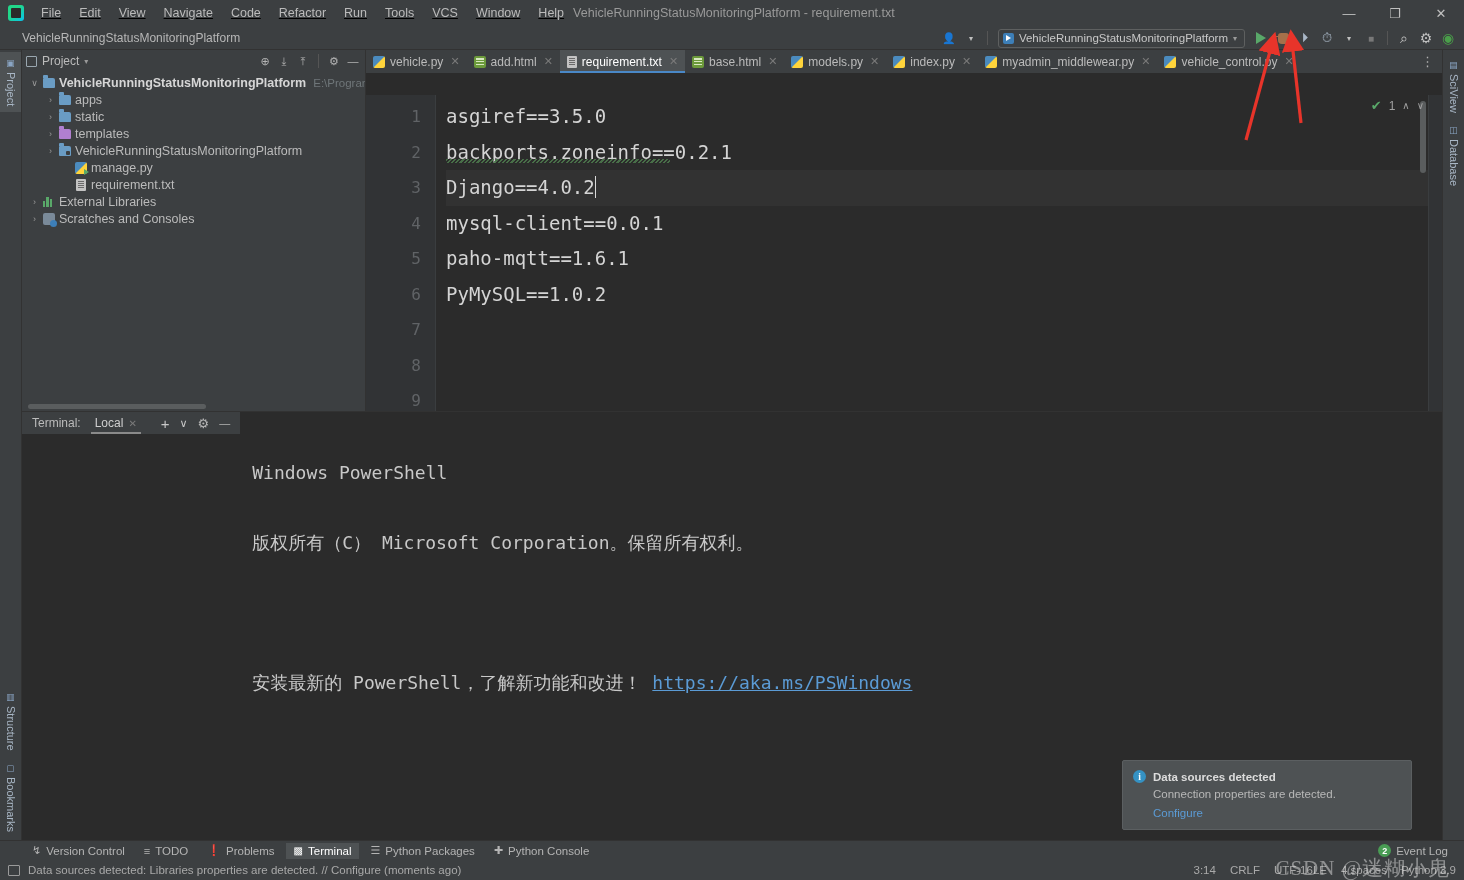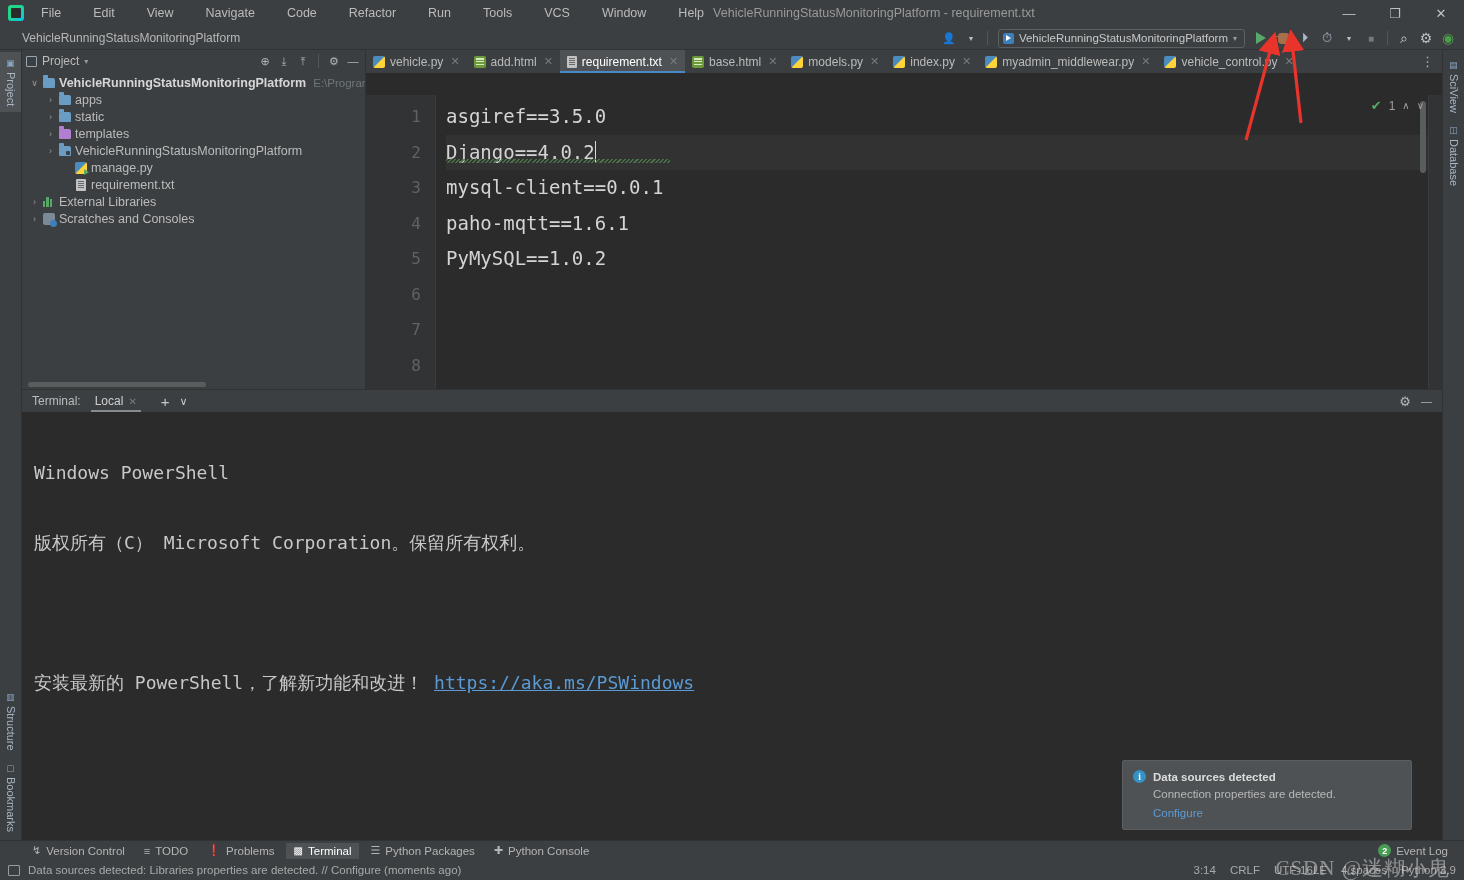--- a/index.html
+++ b/index.html
@@ -24,21 +24,21 @@
   }
   .app-logo {
     width: 16px; height: 16px; margin: 0 8px 0 8px;
     background: linear-gradient(135deg,#21d789 0%,#21d789 40%,#07c3f2 100%);
     border-radius: 3px; position: relative; flex: 0 0 16px;
   }
   .app-logo::after {
     content:""; position:absolute; left:3px; top:3px; width:10px; height:10px;
     background:#2b2b2b; border-radius:1px;
   }
-  .menu { display: flex; align-items: flex-start; gap: 14px; }
+  .menu { display: flex; align-items: flex-start; gap: 0; text-decoration: underline; }
   .menu-item {
     font-size: 12.5px; color: #bbbbbb; padding: 3px 9px;
     white-space: nowrap;
   }
   .win-title {
     font-size: 12.5px; color: #9a9a9a; white-space: nowrap;
   }
   .win-ctrls {
     position: absolute; right: 0; top: 0; height: 26px;
     display: flex; align-items: center;
@@ -213,21 +213,21 @@
     font-size:12px; color:#a0a0a0;
   }
   .chk { color:#59a869; font-size:13px; }
   .editor-vscroll {
     position:absolute; right:16px; top:6px; width:6px; height:72px;
     background:#5a5d5e; border-radius:3px;
   }
 
   
   .terminal-pane {
-    flex:0 0 296px; display:flex; flex-direction:column; background:#2b2b2b;
+    flex:0 0 296px; display:flex; background:#2b2b2b;
     border-top:1px solid #323232; position:relative;
   }
   .term-header {
     height:22px; flex:0 0 22px; background:#3c3f41; display:flex; align-items:center;
     font-size:12px; color:#bbbbbb; padding-left:10px; gap:10px;
   }
   .term-tab {
     position:relative; padding:0 14px 0 4px; color:#cfcfcf; height:22px;
     display:flex; align-items:center; gap:5px;
   }
@@ -539,20 +539,21 @@
               <div>3</div>
               <div>4</div>
               <div>5</div>
               <div>6</div>
               <div>7</div>
               <div>8</div>
               <div>9</div>
             </div>
             <div class="code">
               <div class="cline">asgiref==3.5.0</div>
+              <div class="cline">backports.zoneinfo==0.2.1</div>
               <div class="cline current"><span>Django==4.0.2</span><span class="caret"></span></div>
               <div class="cline">mysql-client==0.0.1</div>
               <div class="cline">paho-mqtt==1.6.1</div>
               <div class="cline">PyMySQL==1.0.2</div>
 
               <div class="squiggle"></div>
             </div>
             <div class="editor-marks"></div>
             <div class="editor-vscroll"></div>
             <div class="insp-widget">

